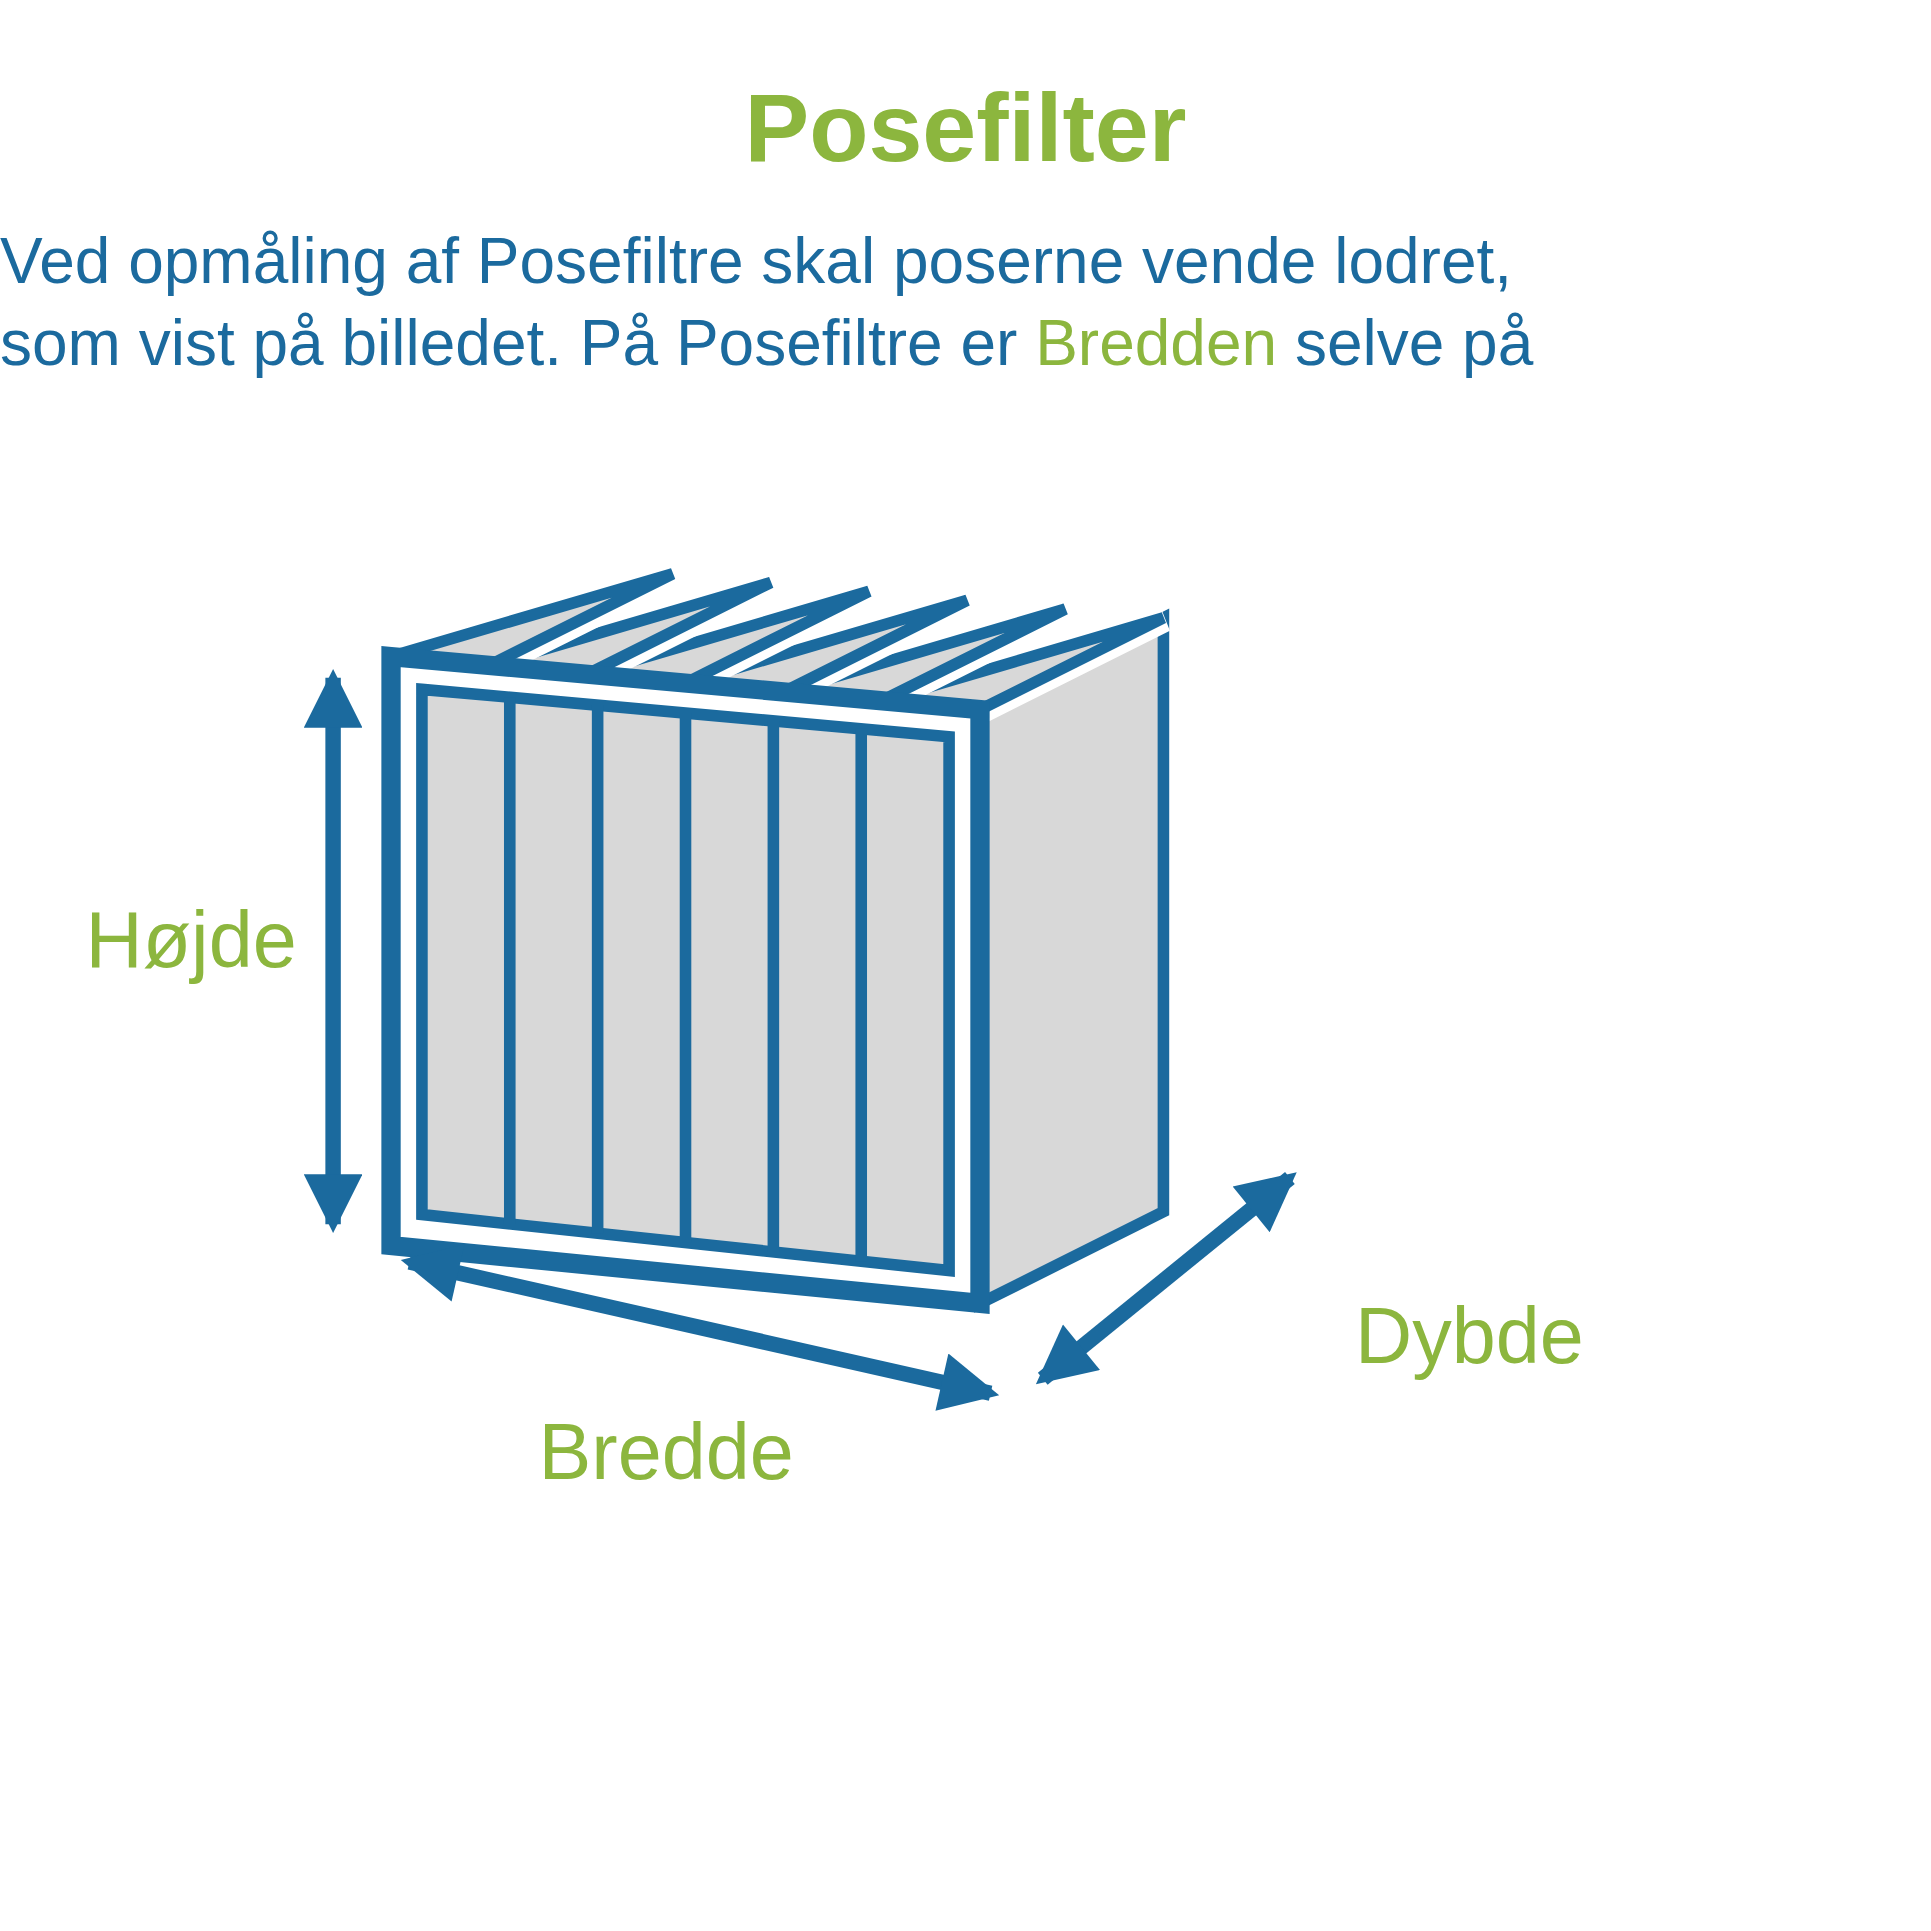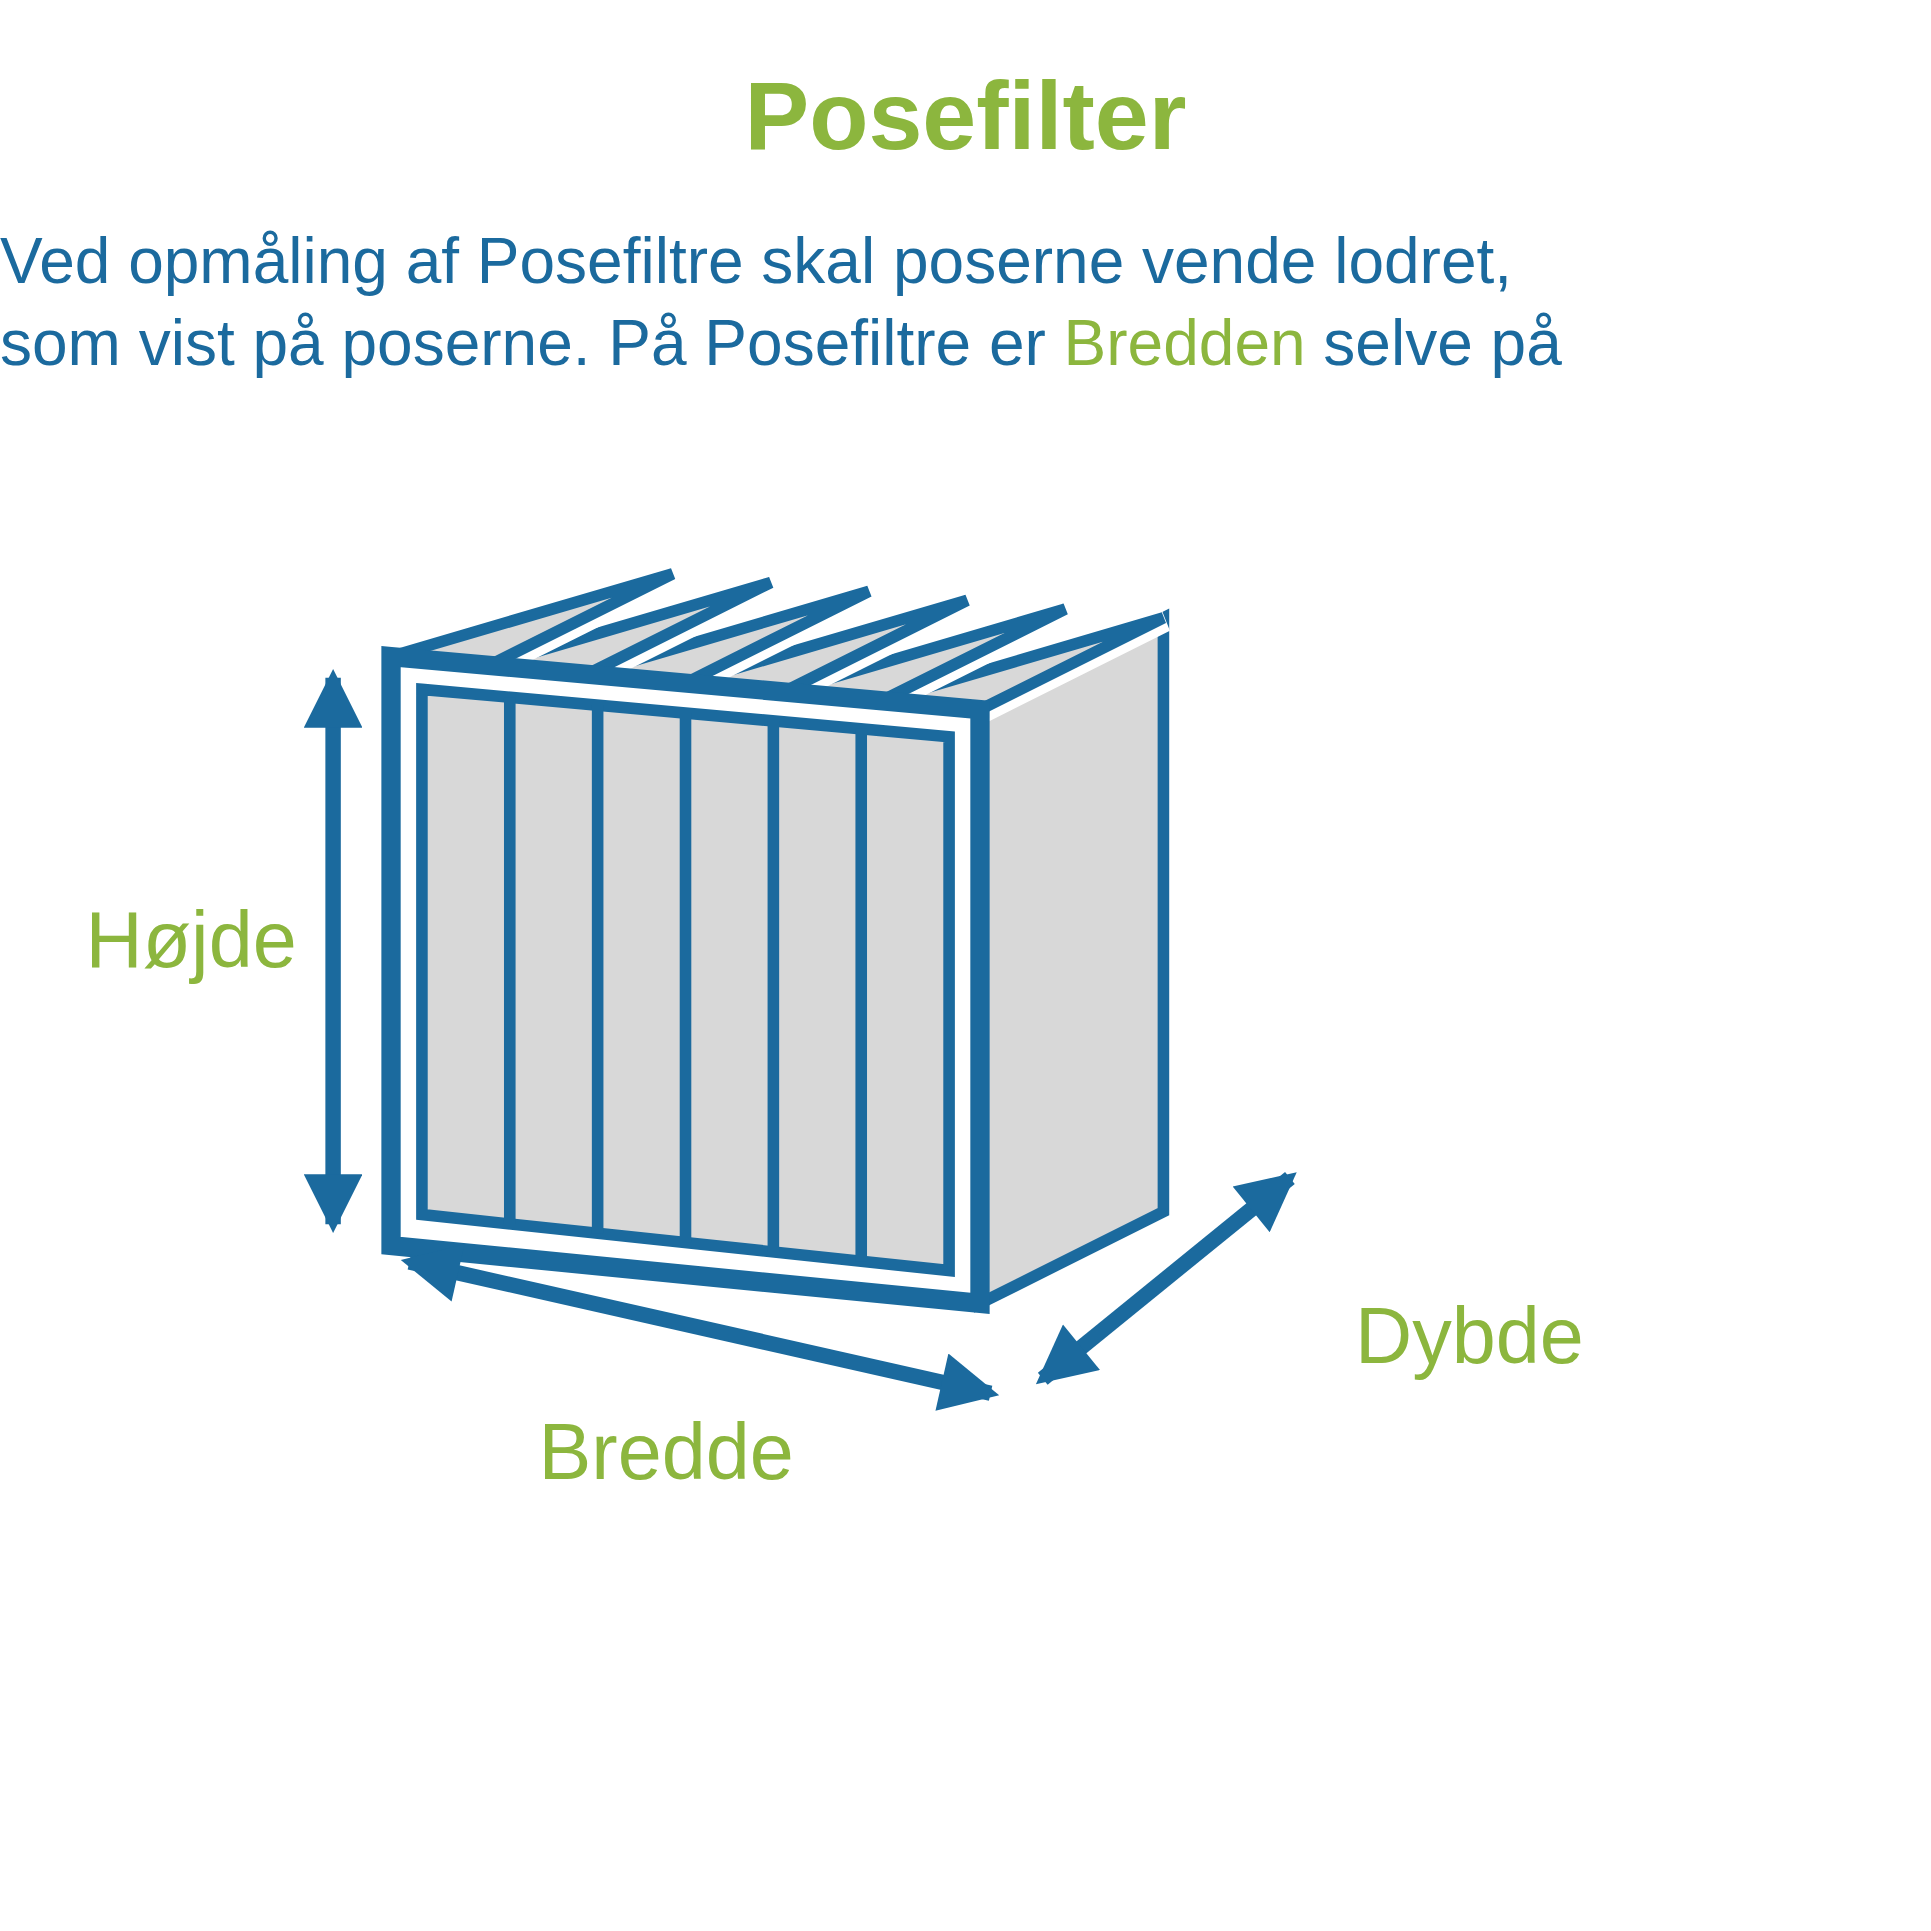--- a/index.html
+++ b/index.html
@@ -7,21 +7,21 @@
     --blue:#1B6A9E;
     --gray:#D8D8D8;
   }
   *{margin:0;padding:0;box-sizing:border-box;}
   html,body{width:1931px;height:1931px;background:#ffffff;overflow:hidden;}
   body{font-family:"Liberation Sans", sans-serif;position:relative;}
 
   .page{position:relative;width:1931px;height:1931px;background:#fff;}
 
   .title{
-    position:absolute;top:60px;left:0;width:100%;
+    position:absolute;top:72px;left:0;width:100%;
     text-align:center;font-size:97px;font-weight:bold;
     color:var(--green);letter-spacing:0px;
   }
 
   .description{
     position:absolute;top:220px;left:0;width:100%;
     text-align:left;font-size:64px;line-height:82px;
     color:var(--blue);font-weight:400;
   }
   .description .green{color:var(--green);margin-top:44px;}
@@ -52,21 +52,21 @@
 
 <div class="page">
 
   <h1 class="title">Posefilter</h1>
 
   <div class="description">
     <div>
       <span class="blue">Ved opmåling af Posefiltre skal poserne vende lodret,</span>
     </div>
     <div>
-      <span class="blue">som vist på poserne. På Posefiltre er </span><span class="green">Bredden</span><span class="blue"> selve på</span>
+      <span class="blue">som vist på billedet. På Posefiltre er </span><span class="green">Bredden</span><span class="blue"> selve på</span>
     </div>
   </div>
 
   <svg class="diagram-svg" viewBox="0 0 2000 2000" xmlns="http://www.w3.org/2000/svg">
     <defs>
       <marker id="arrowhead" viewBox="0 0 10 10" refX="8.5" refY="5" markerWidth="4.6" markerHeight="3.8" orient="auto-start-reverse">
         <path d="M0,0 L10,5 L0,10 Z" class="fill-blue"></path>
       </marker>
     </defs>
 

